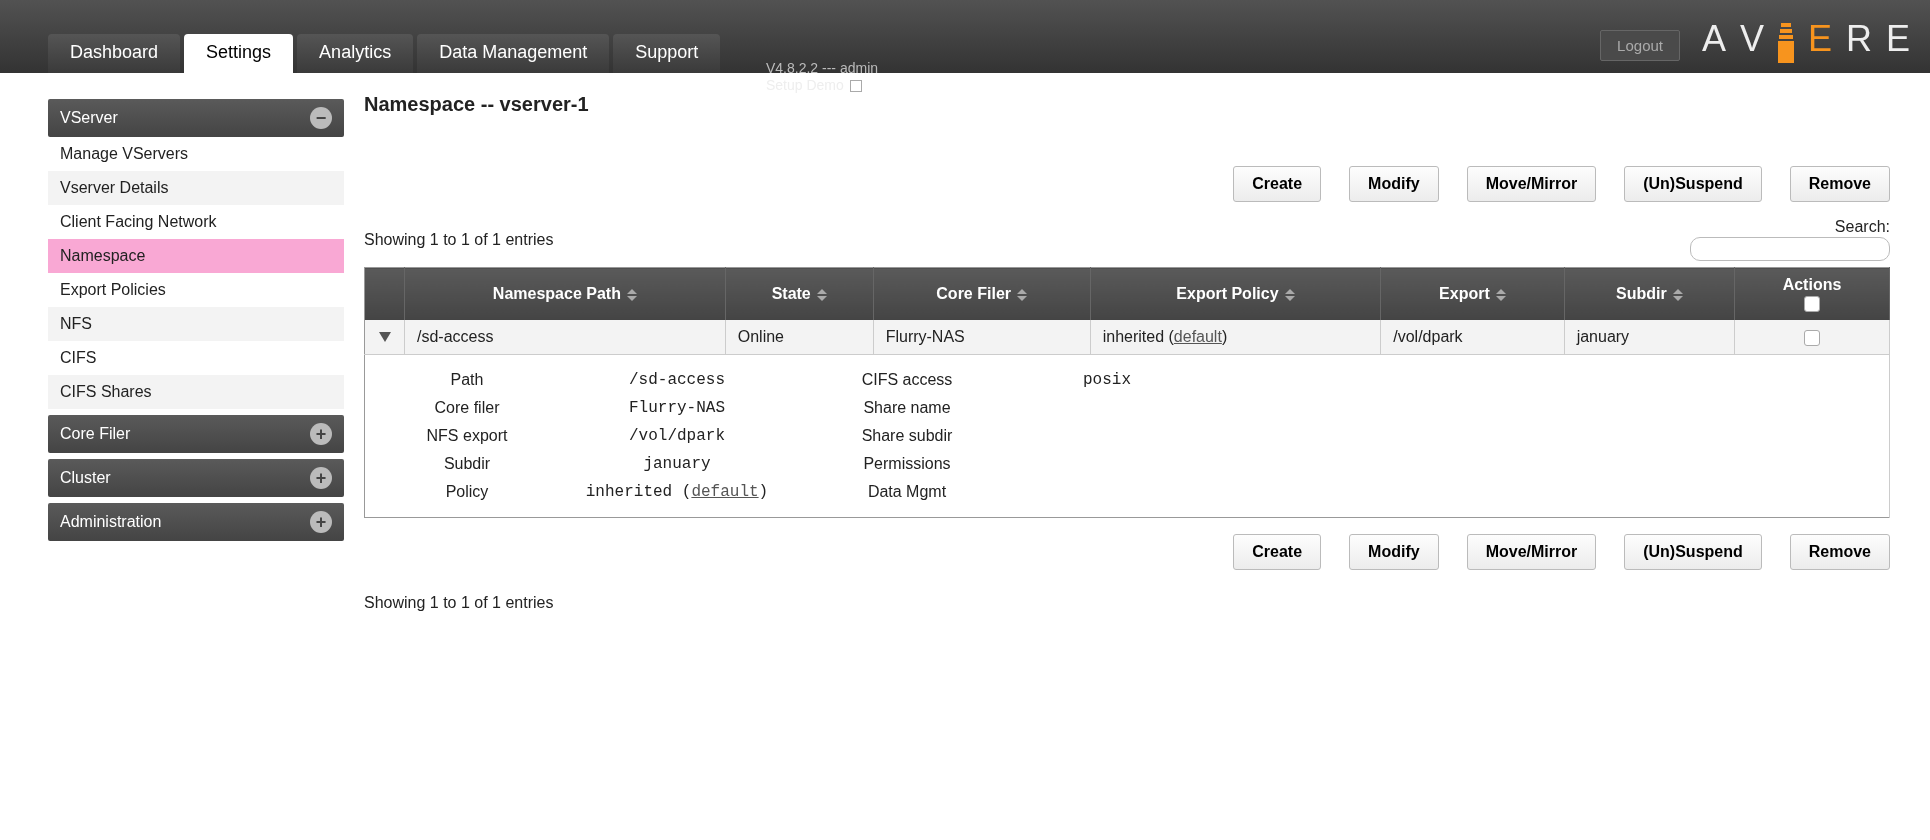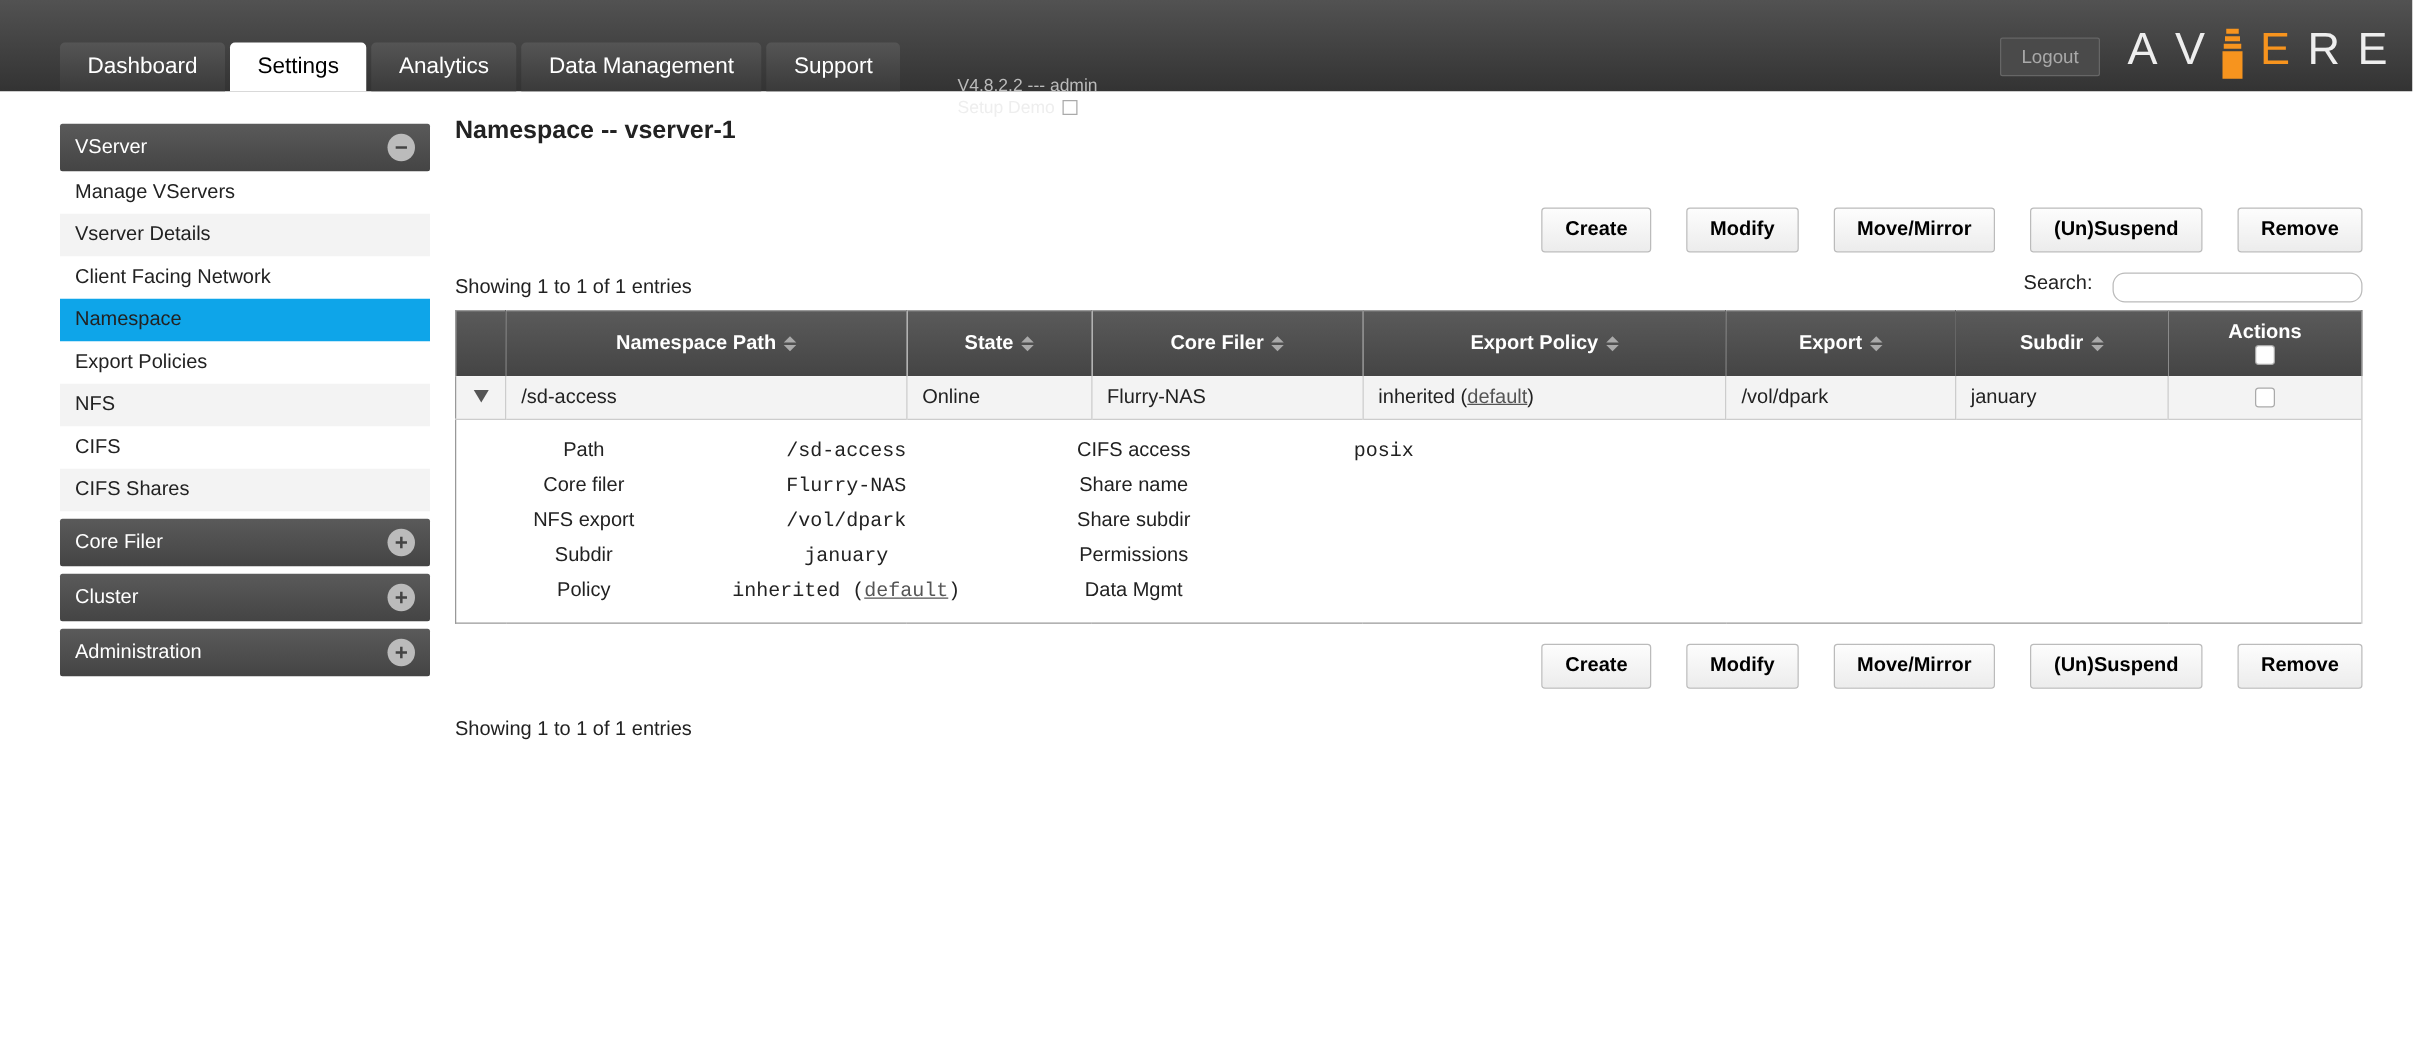--- a/index.html
+++ b/index.html
@@ -124,21 +124,21 @@
     font-size: 18px;
     line-height: 1;
   }
   .side-items { }
   .side-item {
     padding: 8px 12px;
     font-size: 16px;
     cursor: pointer;
   }
   .side-item:nth-child(even) { background: #f3f3f3; }
-  .side-item.active { background: #0ea5e9; }
+  .side-item.active { background: #f9a8d4; }
 
   .main {
     flex: 1;
     padding-right: 30px;
   }
   .page-title {
     font-size: 20px;
     font-weight: bold;
     margin-bottom: 50px;
   }
@@ -159,22 +159,23 @@
   }
   .info-row {
     display: flex;
     justify-content: space-between;
     align-items: center;
     margin: 14px 0 6px;
     font-size: 16px;
   }
   .search-wrap {
     display: flex;
-    align-items: flex-start;
-    gap: 16px;
+    align-items: flex-end;
+    gap: 1px;
+    flex-direction: column;
   }
   .search-wrap input {
     border: 1px solid #bbb;
     border-radius: 10px;
     padding: 4px 10px;
     width: 200px;
     height: 24px;
     outline: none;
   }
 

